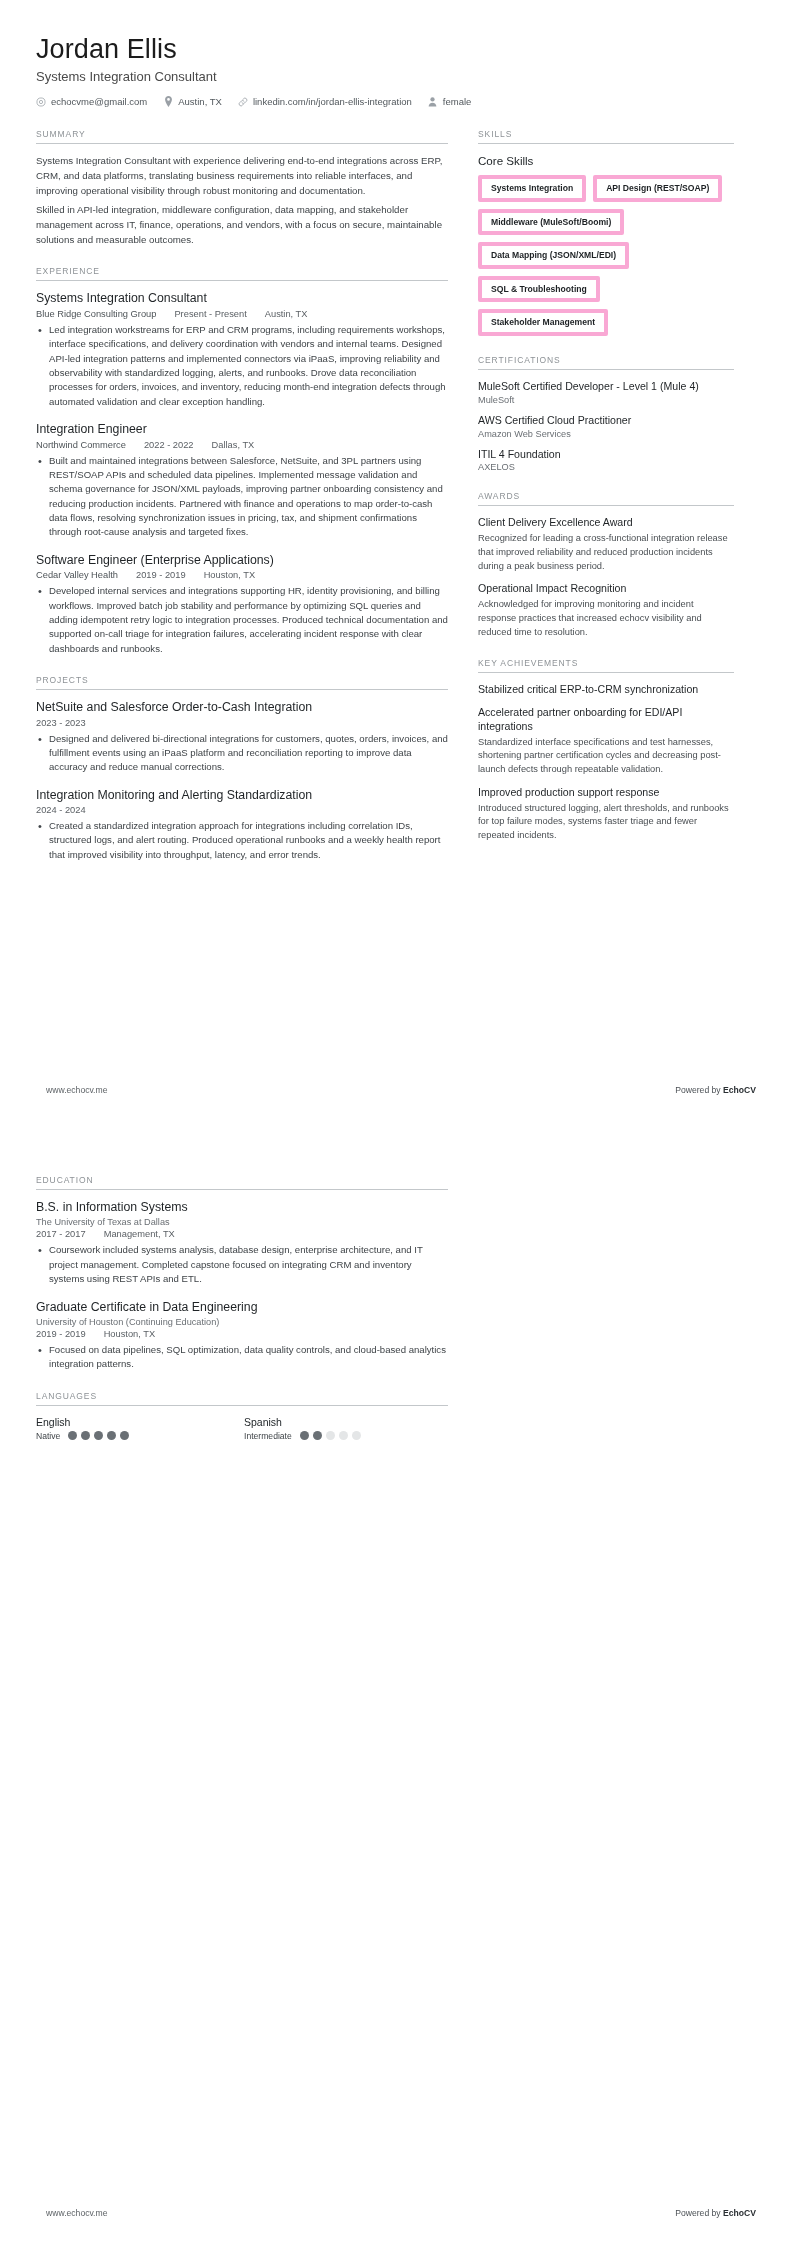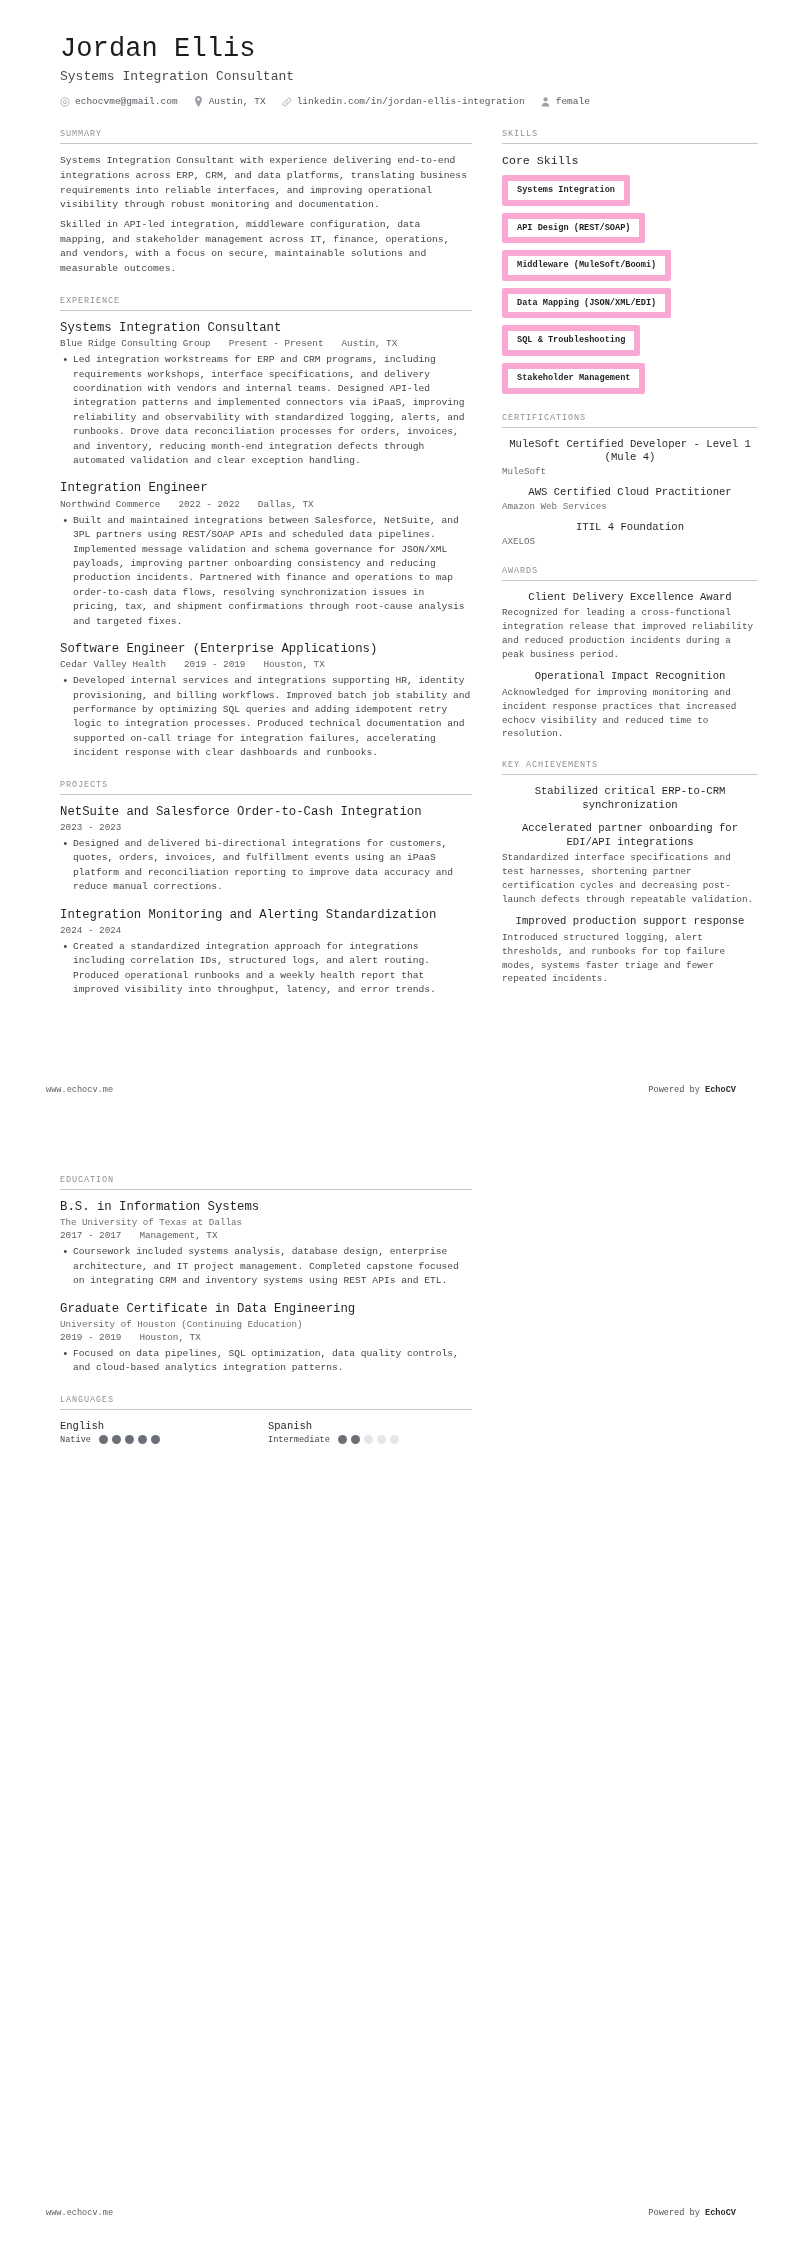--- a/index.html
+++ b/index.html
@@ -14,24 +14,23 @@
     background: #e9e9e9;
   }
   .page {
     width: 794px;
     height: 1123px;
     background: #ffffff;
     position: relative;
     overflow: hidden;
   }
   .page-inner {
-    padding: 34px 46px 0 60px;
+    padding: 34px 46px 0 36px;
     height: 100%;
     position: relative;
-    font-family: Liberation Mono, monospace;
   }
 
   
   .name {
     font-size: 27px;
     font-weight: 400;
     color: #1c1c1c;
     letter-spacing: 0.1px;
     line-height: 1.15;
     margin: 0 0 4px 0;
@@ -147,58 +146,57 @@
     color: #23282b;
     margin: 0 0 8px 0;
     font-weight: 400;
   }
   .chips {
     display: flex;
     flex-wrap: wrap;
     gap: 7px 7px;
   }
   .chip {
-    border: 6px solid #f9a8d4;
+    border: 4px solid #f9a8d4;
     border-radius: 2px;
     padding: 5px 9px;
     font-size: 8.6px;
     font-weight: bold;
     color: #1d2124;
     line-height: 1;
     white-space: nowrap;
   }
 
   
   .mini-entry { margin-bottom: 9px; }
   .mini-entry:last-child { margin-bottom: 0; }
   .mini-title {
     font-size: 10.6px;
     color: #1f2326;
     margin: 0 0 1px 0;
     font-weight: 400;
     line-height: 1.3;
-    text-align: center;
   }
   .mini-sub {
     font-size: 9.2px;
     color: #6a6f74;
     margin: 0;
   }
   .mini-desc {
     font-size: 9.3px;
     line-height: 1.48;
     color: #4a4f53;
     margin: 2px 0 0 0;
   }
 
   
   .page-footer {
     position: absolute;
     left: 46px;
-    right: 58px;
+    right: 38px;
     bottom: 28px;
     display: flex;
     justify-content: space-between;
     align-items: baseline;
     font-size: 8.6px;
     color: #5e6367;
   }
   .brand { color: #4b5055; }
   .brand b { font-weight: bold; color: #2a2f33; }
 

